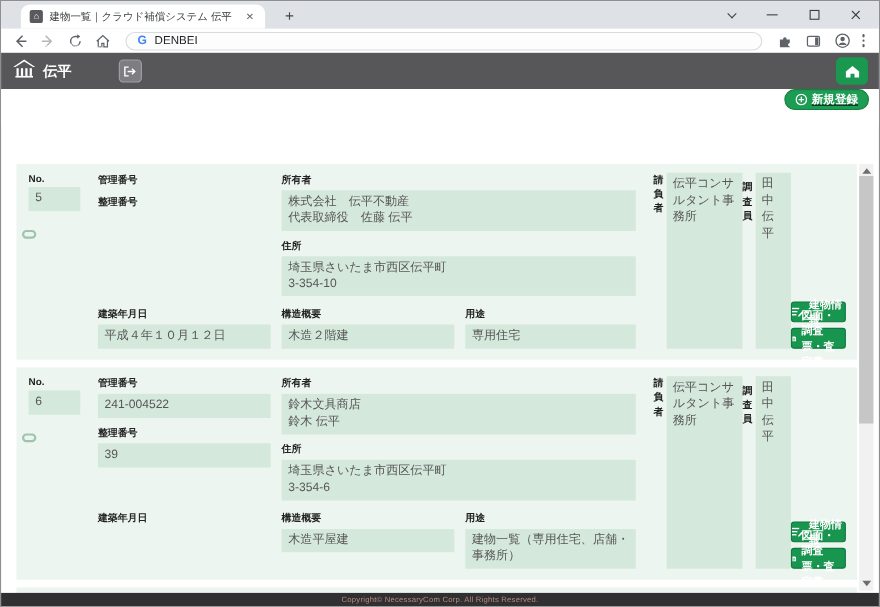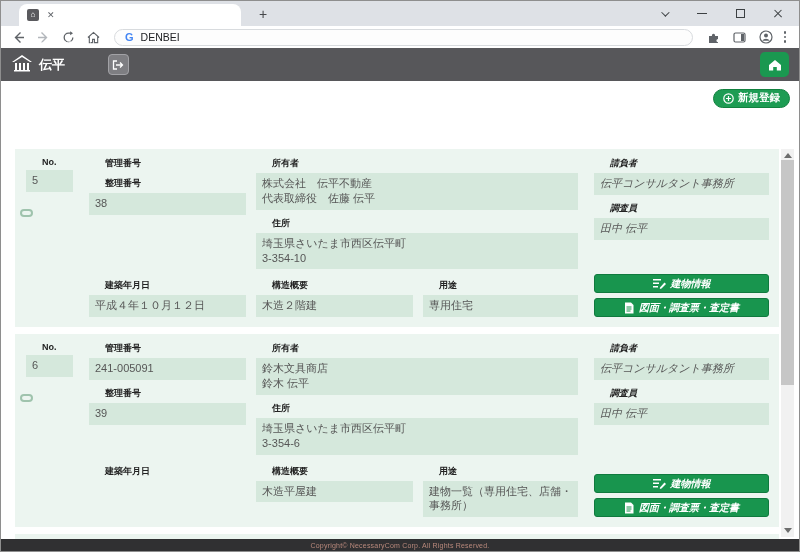--- a/index.html
+++ b/index.html
@@ -39,35 +39,35 @@
   .logo-small { font-size:5px; letter-spacing:.4px; }
   .logo-main { font-size:13px; font-weight:bold; }
   .logo-sub { font-size:4px; letter-spacing:2.2px; }
   .logout-btn { width:21px; height:21px; margin-left:8px; background:#7e7e82; border:1px solid #a2a2a6; border-radius:4px; display:flex; align-items:center; justify-content:center; }
   .home-btn { margin-left:auto; width:29px; height:25px; background:#1a9850; border-radius:5px; display:flex; align-items:center; justify-content:center; }
 
   
   .pagehead { height:32px; display:flex; align-items:center; padding:0 10px 0 14px; border-bottom:1px solid #c9c9c9; background:#fff; }
   .page-title { font-size:15px; font-weight:bold; color:#1a1a1a; }
   .back-btn { margin-left:auto; background:#18954e; color:#fff; border:1px solid #107a3f; border-radius:4px; height:20px; padding:0 13px; display:flex; align-items:center; gap:5px; font-size:12px; font-weight:bold; }
-  .actions { height:34px; display:flex; justify-content:flex-end; align-items:center; padding:0 9px; background:#fff; }
+  .actions { height:34px; display:flex; justify-content:flex-end; padding:0 9px; background:#fff;text-decoration:underline; }
   .new-btn { background:#1d9c53; color:#fff; border:1px solid #12813f; border-radius:10px; height:19px; padding:0 9px; display:flex; align-items:center; gap:4px; font-size:10.5px; font-weight:bold; }
 
   
   .content { position:absolute; top:146px; bottom:12px; left:0; right:0; overflow:hidden; padding:2px 20px 0 14px; }
   .record { background:#ecf5f0; display:flex; padding:8px 10px 10px 11px; margin-bottom:7px; }
   .rec-no { width:47px; margin-right:16px; flex-shrink:0; }
   .link-icon { display:block; width:13px; height:8px; border:2px solid #9fc3ad; border-radius:5px; margin:17px 0 0 -6px; }
   .rec-main { flex:1; display:flex; flex-direction:column; justify-content:flex-start; min-width:0; }
   .rm-top { display:flex; gap:10px; }
   .rm-c2 { width:157px; flex-shrink:0; }
   .rm-c3 { flex:1; min-width:0; }
   .rm-bottom { display:grid; grid-template-columns:157px 157px 1fr; gap:10px; margin-top:10px; }
-  .rec-right { width:175px; margin-left:16px; flex-shrink:0; display:flex; flex-direction:column;font-style:italic; }
-  .lbl { font-size:9px; font-weight:bold; color:#222; margin:7px 16px 3px; }
+  .rec-right { width:175px; margin-left:16px; flex-shrink:0; display:flex; flex-direction:row; }
+  .lbl { font-size:9px; font-weight:bold; color:#222; margin:7px 0 3px; }
   .lbl:first-child { margin-top:0; }
   .field { background:#d5e8dc; padding:3px 6px 4px; font-size:11px; color:#565656; white-space:pre-line; min-height:20px; line-height:1.35; }
   .no-field { width:47px; }
   .btns { margin-top:auto; display:flex; flex-direction:column; gap:5px; padding-top:12px; }
   .rec-btn { height:19px; background:#18954e; border:1px solid #0f7a3e; border-radius:3px; color:#fff; font-size:10px; font-weight:bold; display:flex; align-items:center; justify-content:center; gap:5px; }
 
   
   .scrollbar { position:absolute; right:5px; top:148px; bottom:14px; width:13px; background:#f1f1f1; display:flex; flex-direction:column; align-items:center; }
   .sb-arrow-up { width:0; height:0; border-left:4px solid transparent; border-right:4px solid transparent; border-bottom:5px solid #6d6d6d; margin:4px 0 2px; }
   .sb-arrow-down { width:0; height:0; border-left:4px solid transparent; border-right:4px solid transparent; border-top:5px solid #6d6d6d; margin:2px 0 4px; }
@@ -79,20 +79,21 @@
   .footer-text { font-size:7px; color:#b9897c; letter-spacing:.2px; }
 </style>
 </head>
 <body>
 
 <div class="window">
 
   <div class="tabstrip">
     <div class="tab">
       <span class="favicon">⌂</span>
+      <span class="tab-title">建物一覧｜クラウド補償システム 伝平</span>
       <span class="tab-close">✕</span>
     </div>
     <span class="newtab-btn">+</span>
     <div class="win-controls">
       <span class="wc">
           <i class="chev-down"></i>
         </span>
       <span class="wc">
           <i class="min-bar"></i>
         </span>
@@ -207,21 +208,20 @@
       <div class="rec-no">
         <div class="lbl">No.</div>
         <div class="field no-field">5</div>
         <span class="link-icon"></span>
       </div>
       <div class="rec-main">
         <div class="rm-top">
           <div class="rm-c2">
             <div class="lbl">管理番号</div>
             <div class="lbl">整理番号</div>
-            <div class="field">38</div>
           </div>
           <div class="rm-c3">
             <div class="lbl">所有者</div>
             <div class="field">株式会社　伝平不動産
 代表取締役　佐藤 伝平</div>
             <div class="lbl">住所</div>
             <div class="field">埼玉県さいたま市西区伝平町
 3-354-10</div>
           </div>
         </div>
@@ -271,21 +271,21 @@
     <section class="record">
       <div class="rec-no">
         <div class="lbl">No.</div>
         <div class="field no-field">6</div>
         <span class="link-icon"></span>
       </div>
       <div class="rec-main">
         <div class="rm-top">
           <div class="rm-c2">
             <div class="lbl">管理番号</div>
-            <div class="field">241-005091</div>
+            <div class="field">241-004522</div>
             <div class="lbl">整理番号</div>
             <div class="field">39</div>
           </div>
           <div class="rm-c3">
             <div class="lbl">所有者</div>
             <div class="field">鈴木文具商店
 鈴木 伝平</div>
             <div class="lbl">住所</div>
             <div class="field">埼玉県さいたま市西区伝平町
 3-354-6</div>

